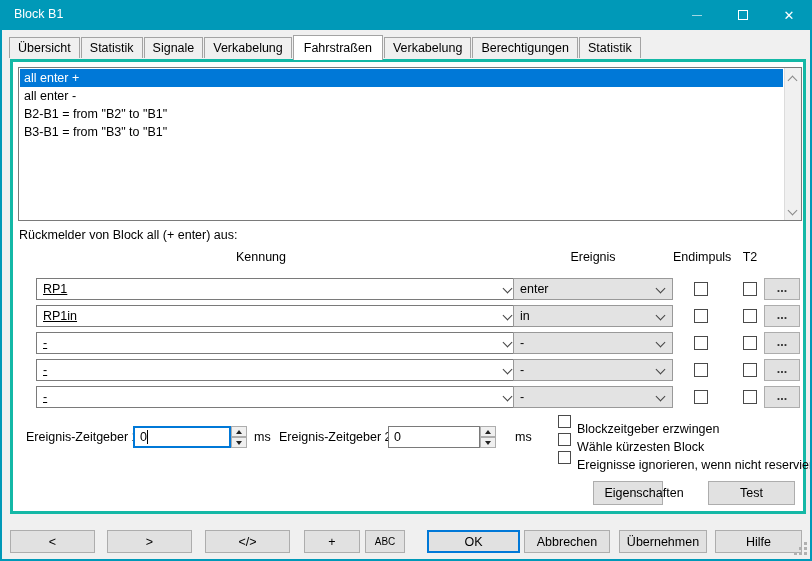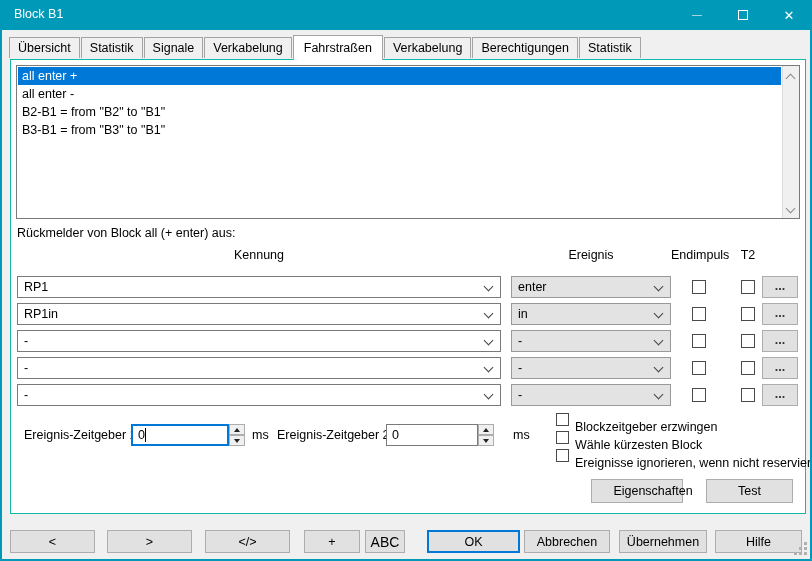--- a/index.html
+++ b/index.html
@@ -22,21 +22,21 @@
   .closex { font-size:13px; }
 
   
   .tabs { position:absolute; left:7px; top:35px; height:25px; display:flex; align-items:center; }
   .tab { height:21px; background:#f0f0f0; border:1px solid #a3a3a3; border-bottom:none;
          padding:0 8px; display:flex; align-items:center; margin-right:1px; white-space:nowrap; }
   .tab.active { height:25px; background:#fff; padding:4px 10px; position:relative; z-index:5; }
 
   
   .panel { position:absolute; left:8px; top:59px; width:796px; height:455px; background:#fff;
-           border:1px solid #14b8a6; z-index:1; }
+           border:3px solid #14b8a6; z-index:1; }
 
   
   .listbox { position:absolute; left:5px; top:5px; width:784px; height:154px; background:#fff;
              border:1px solid #7a7a7a; }
   .listitems { position:absolute; left:1px; top:1px; right:18px; }
   .listitem { height:18px; line-height:18px; padding-left:4px; white-space:nowrap; }
   .listitem.selected { background:#0078d7; color:#fff; }
   .vscroll { position:absolute; top:0; right:0; width:17px; height:100%; background:#f0f0f0; border-left:1px solid #dcdcdc; }
   .chev { display:inline-block; width:7px; height:7px; border-right:1.5px solid #888; border-bottom:1.5px solid #888; }
   .chev.up { transform:rotate(-135deg); }
@@ -55,21 +55,21 @@
   
   .combo { position:absolute; height:22px; line-height:20px; border:1px solid #7a7a7a; background:#fff;
            padding-left:6px; white-space:nowrap; overflow:hidden; }
   .combo .cchev { position:absolute; right:8px; top:6px; width:7px; height:7px;
                   border-right:1.3px solid #444; border-bottom:1.3px solid #444; transform:rotate(45deg); }
   .combo.gray { background:#e3e3e3; border-color:#999; }
   .cb { position:absolute; width:14px; height:14px; background:#fff; border:1px solid #4a4a4a; }
   .morebtn { position:absolute; width:36px; height:22px; background:#e1e1e1; border:1px solid #adadad;
              text-align:center; line-height:18px; font-weight:bold; color:#333; }
 
-  .k-combo { left:6px; width:484px; }
+  .k-combo { left:23px; width:484px;text-decoration:underline; }
   .e-combo { left:500px; width:160px; }
   .cb-end { left:681px; }
   .cb-t2 { left:730px; }
   .mb { left:751px; }
 
   
   .tlabel { position:absolute; line-height:22px; white-space:nowrap; }
   .tinput { position:absolute; width:98px; height:22px; border:1px solid #7a7a7a; background:#fff;
             font-family:"Liberation Sans","DejaVu Sans",sans-serif; font-size:12.5px; padding-left:5px; }
   .tinput.focused { border:2px solid #0078d7; }
@@ -85,21 +85,21 @@
 
   
   .opt { position:absolute; left:545px; height:16px; white-space:nowrap; }
   .opt .cbx { position:absolute; left:0; top:1px; width:13px; height:13px; background:#fff; border:1px solid #4a4a4a; }
   .opt .olabel { position:absolute; left:19px; top:7px; line-height:16px; }
 
   .btn { background:#e1e1e1; border:1px solid #adadad; text-align:center;
          font-family:"Liberation Sans","DejaVu Sans",sans-serif; font-size:12.5px; color:#000;
          display:flex; align-items:center; justify-content:center; }
   .panelbtn { position:absolute; top:419px; height:24px; }
-  .btn-eigenschaften { left:580px; width:92px;padding-left:32px; }
+  .btn-eigenschaften { left:580px; width:70px;padding-left:32px; }
   .btn-test { left:695px; width:87px; }
 
   
   .bbtn { position:absolute; top:530px; height:23px; }
   .bbtn.default { border:2px solid #0078d7; }
   .grip { position:absolute; right:3px; bottom:4px; width:12px; height:12px; }
   .grip i { position:absolute; width:3px; height:3px; background:#b0b0b0; }
 </style>
 </head>
 <body>
@@ -220,21 +220,21 @@
     </div>
 
     <div class="btn panelbtn btn-eigenschaften">Eigenschaften</div>
     <div class="btn panelbtn btn-test">Test</div>
   </div>
 
   <div class="btn bbtn" style="left:8px; width:85px">&lt;</div>
   <div class="btn bbtn" style="left:105px; width:85px">&gt;</div>
   <div class="btn bbtn" style="left:203px; width:85px">&lt;/&gt;</div>
   <div class="btn bbtn" style="left:302px; width:56px">+</div>
-  <div class="btn bbtn" style="left:363px; width:40px; font-size:14px">ABC</div>
+  <div class="btn bbtn" style="left:363px; width:40px; font-size:10px">ABC</div>
 
   <div class="btn bbtn default" style="left:425px; width:93px">OK</div>
   <div class="btn bbtn" style="left:617px; width:88px">Übernehmen</div>
   <div class="btn bbtn" style="left:522px; width:86px">Abbrechen</div>
   <div class="btn bbtn" style="left:713px; width:87px">Hilfe</div>
 
   <div class="grip">
     <i style="right:0; bottom:0"></i>
       <i style="right:5px; bottom:0"></i>
       <i style="right:10px; bottom:0"></i>

